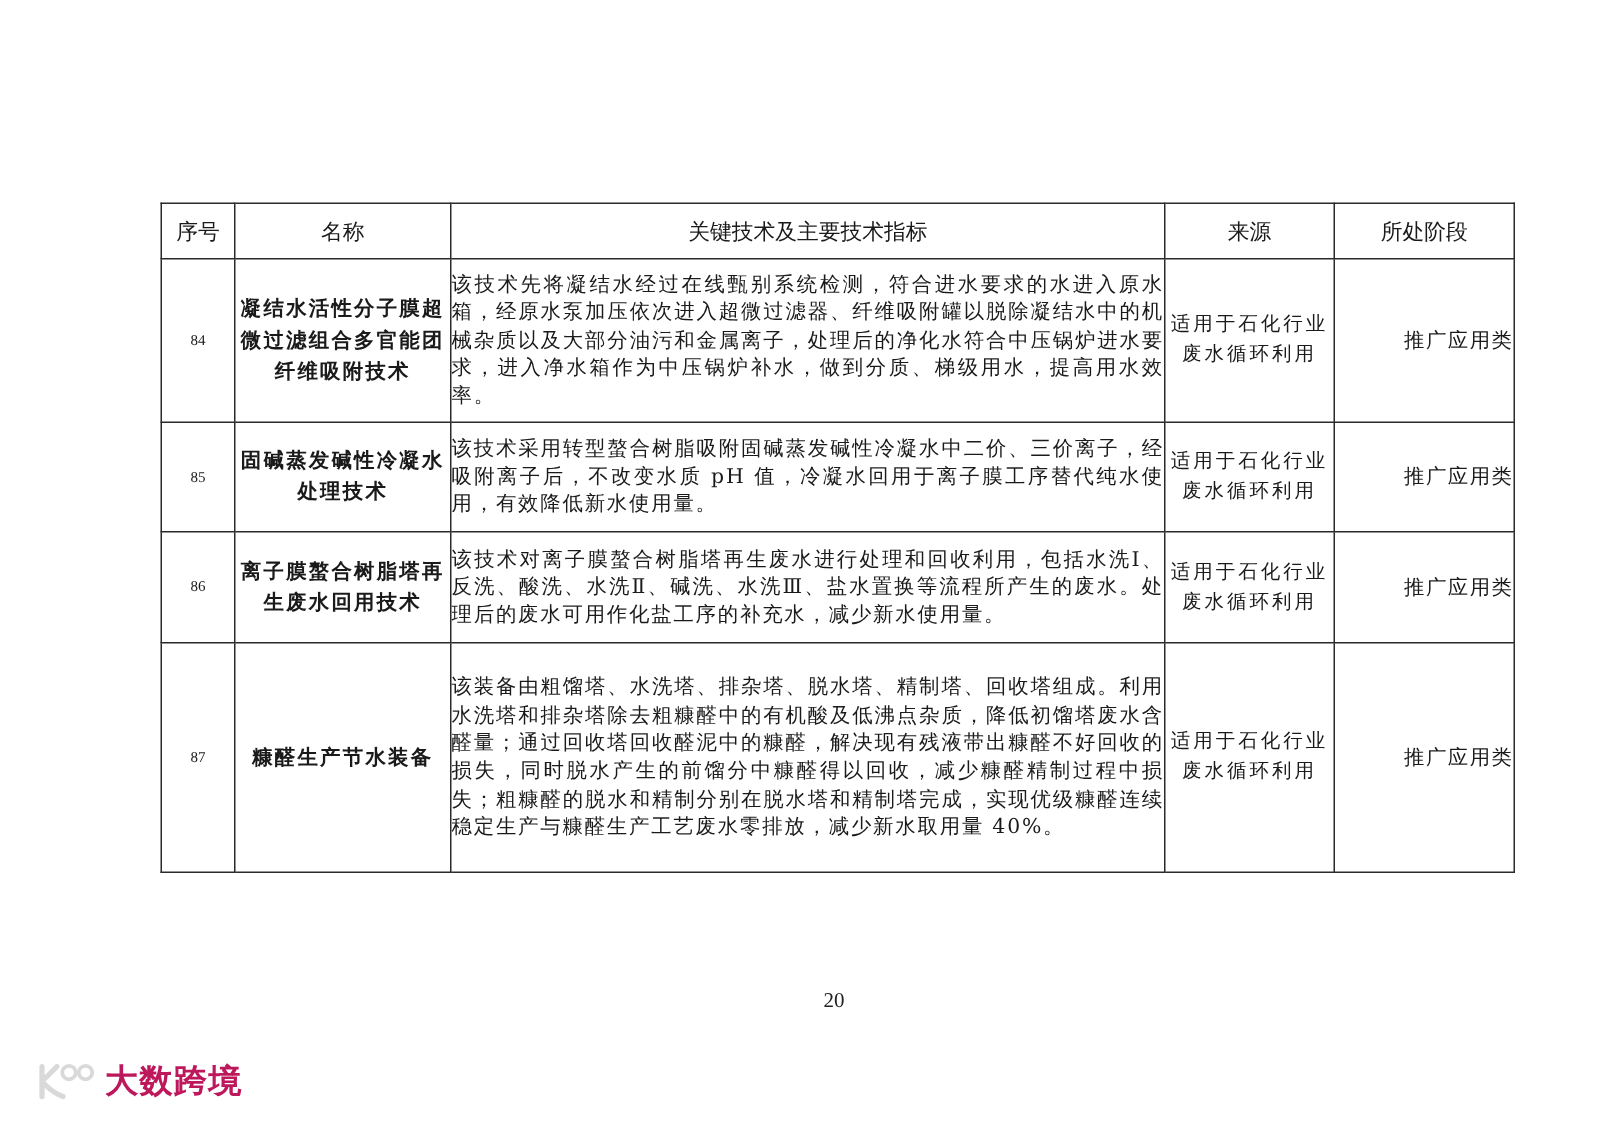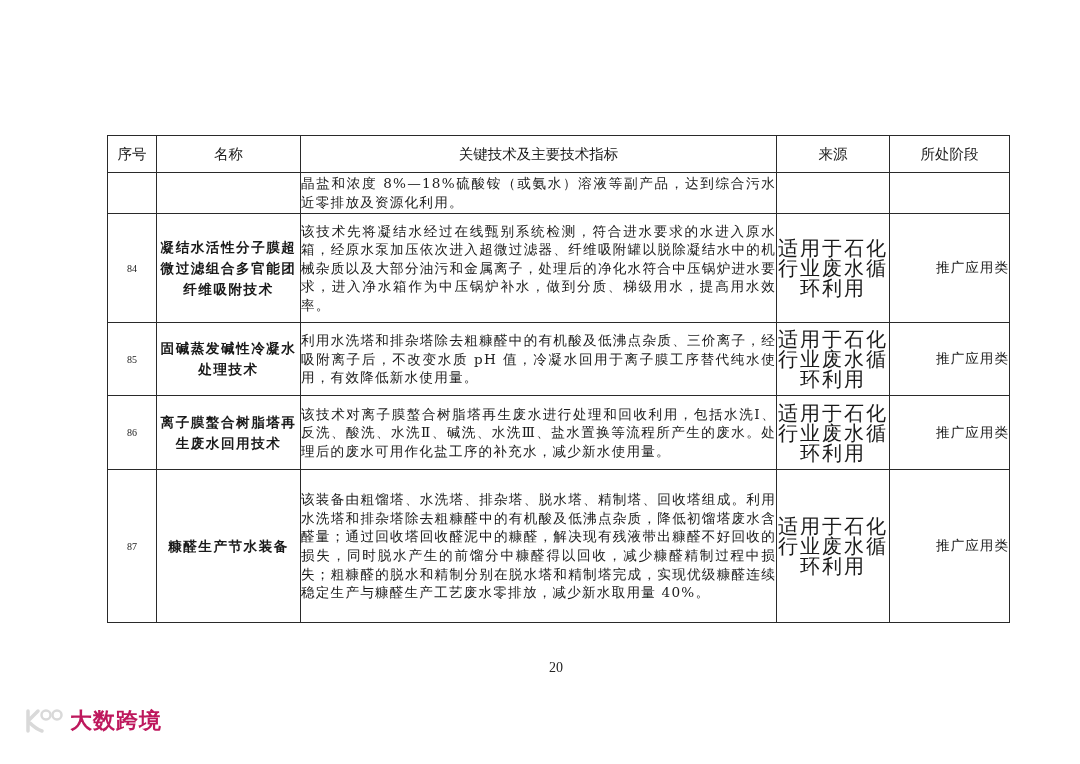--- a/index.html
+++ b/index.html
@@ -49,21 +49,21 @@
     }
     td.desc {
       text-align: justify;
       font-size: 13.6px;
       line-height: 18.6px;
       letter-spacing: 1.2px;
       padding: 2px 7px 2px 8px;
     }
     td.source {
       text-align: center;
-      font-size: 20px;
+      font-size: 13px;
       line-height: 20px;
       letter-spacing: 2px;
       padding: 0 8px;
     }
     td.stage {
       text-align: right;
       font-size: 13.6px;
       letter-spacing: 1px;
     }
     .page-number {
@@ -104,38 +104,31 @@
     <thead>
       <tr>
         <th>序号</th>
         <th>名称</th>
         <th>关键技术及主要技术指标</th>
         <th>来源</th>
         <th>所处阶段</th>
       </tr>
     </thead>
     <tbody>
-      <tr style="height:41px">
-        <td class="num"></td>
-        <td class="name"></td>
-        <td class="desc">晶盐和浓度 8%—18%硫酸铵（或氨水）溶液等副产品，达到综合污水近零排放及资源化利用。</td>
-        <td class="source"></td>
-        <td class="stage"></td>
-      </tr>
       <tr style="height:109px">
         <td class="num">84</td>
         <td class="name">凝结水活性分子膜超微过滤组合多官能团纤维吸附技术</td>
         <td class="desc">该技术先将凝结水经过在线甄别系统检测，符合进水要求的水进入原水箱，经原水泵加压依次进入超微过滤器、纤维吸附罐以脱除凝结水中的机械杂质以及大部分油污和金属离子，处理后的净化水符合中压锅炉进水要求，进入净水箱作为中压锅炉补水，做到分质、梯级用水，提高用水效率。</td>
         <td class="source">适用于石化行业废水循环利用</td>
         <td class="stage">推广应用类</td>
       </tr>
       <tr style="height:73px">
         <td class="num">85</td>
         <td class="name">固碱蒸发碱性冷凝水处理技术</td>
-        <td class="desc">利用水洗塔和排杂塔除去粗糠醛中的有机酸及低沸点杂质、三价离子，经吸附离子后，不改变水质 pH 值，冷凝水回用于离子膜工序替代纯水使用，有效降低新水使用量。</td>
+        <td class="desc">该技术采用转型螯合树脂吸附固碱蒸发碱性冷凝水中二价、三价离子，经吸附离子后，不改变水质 pH 值，冷凝水回用于离子膜工序替代纯水使用，有效降低新水使用量。</td>
         <td class="source">适用于石化行业废水循环利用</td>
         <td class="stage">推广应用类</td>
       </tr>
       <tr style="height:74px">
         <td class="num">86</td>
         <td class="name">离子膜螯合树脂塔再生废水回用技术</td>
         <td class="desc">该技术对离子膜螯合树脂塔再生废水进行处理和回收利用，包括水洗Ⅰ、反洗、酸洗、水洗Ⅱ、碱洗、水洗Ⅲ、盐水置换等流程所产生的废水。处理后的废水可用作化盐工序的补充水，减少新水使用量。</td>
         <td class="source">适用于石化行业废水循环利用</td>
         <td class="stage">推广应用类</td>
       </tr>

